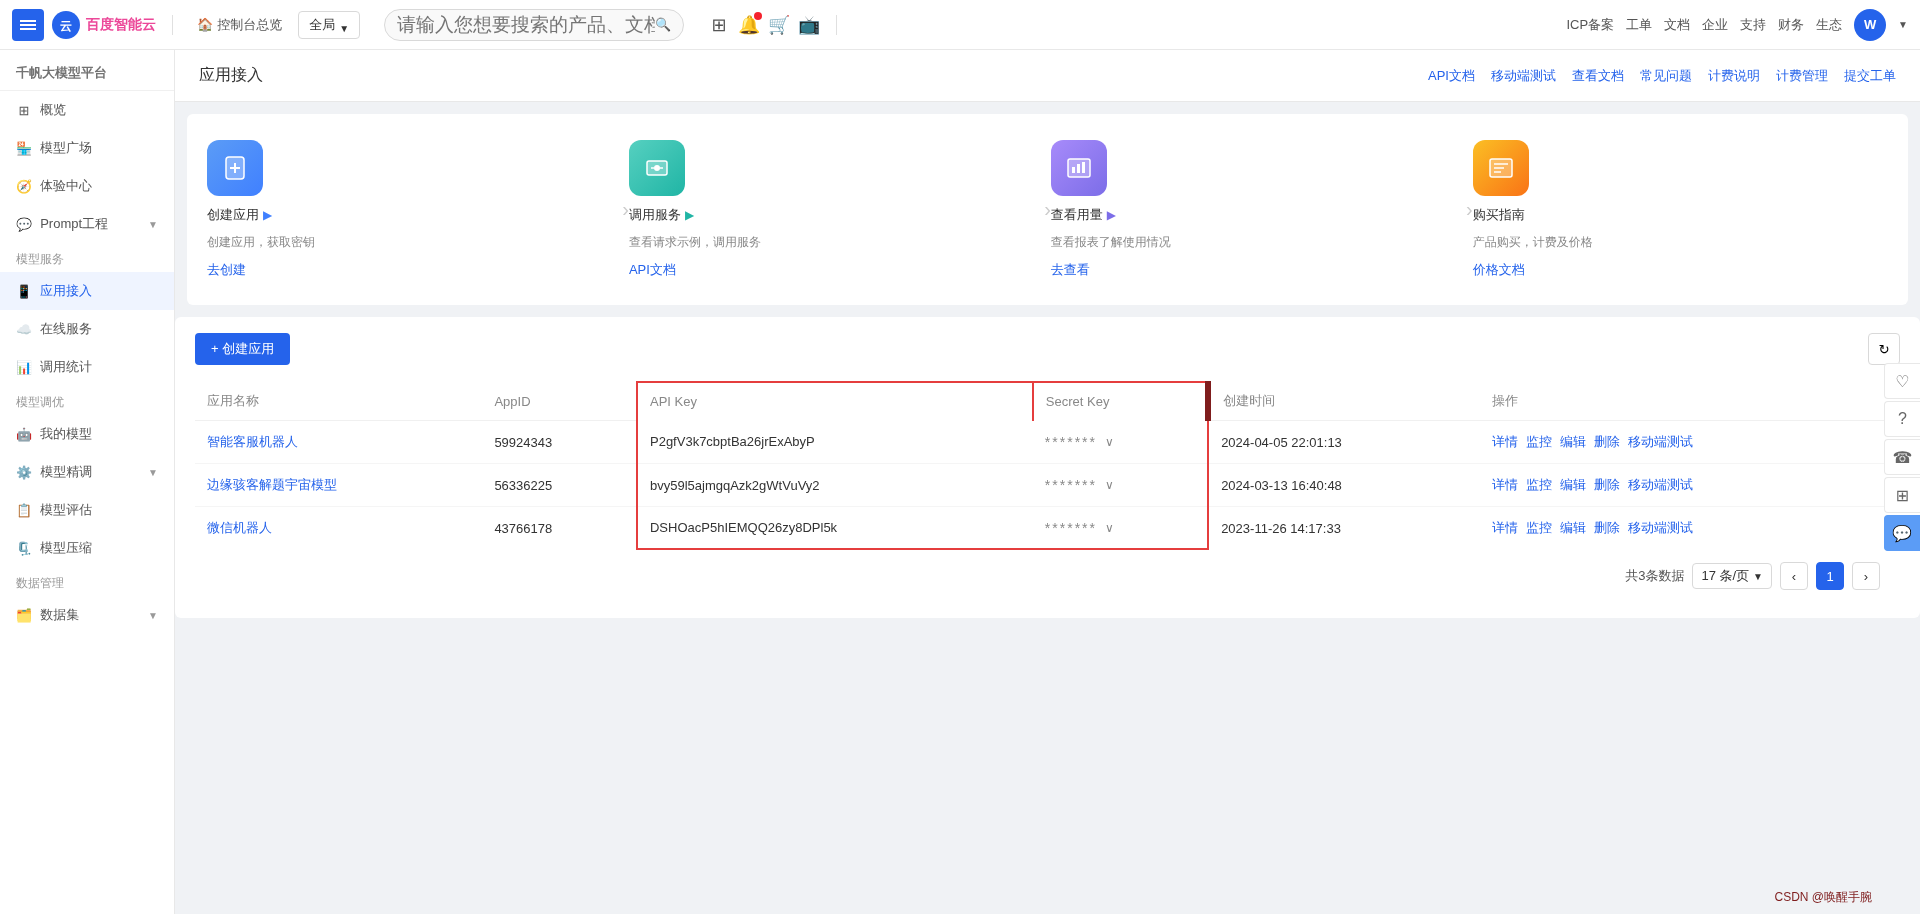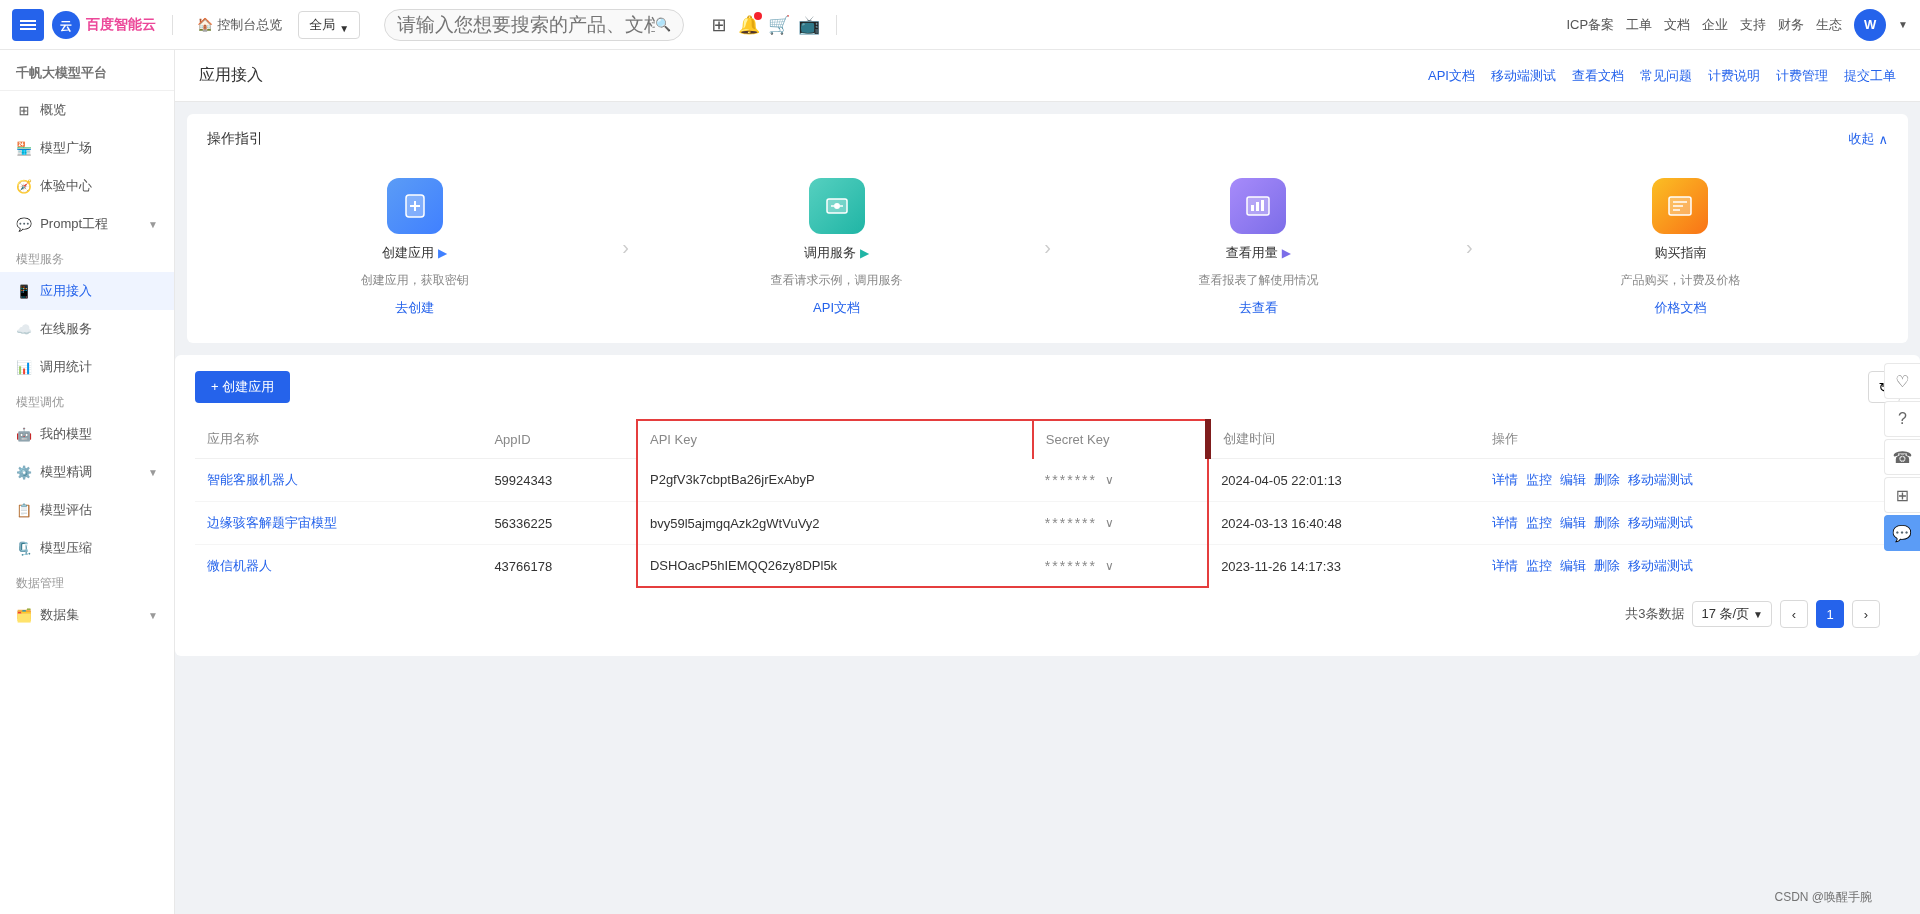--- a/index.html
+++ b/index.html
@@ -50,21 +50,21 @@
     .page-header-link { font-size: 13px; color: #2563eb; cursor: pointer; }
 
     
     .section { background: #fff; margin: 12px; border-radius: 6px; padding: 16px 20px; }
 
     
     .guide-header { display: flex; align-items: center; justify-content: space-between; margin-bottom: 20px; }
     .guide-title { font-size: 14px; font-weight: 500; color: #333; }
     .guide-collapse { display: flex; align-items: center; gap: 4px; font-size: 13px; color: #2563eb; cursor: pointer; }
     .guide-steps { display: flex; align-items: center; justify-content: space-around; padding: 10px 0; }
-    .guide-step { display: flex; flex-direction: column; align-items: center; gap: 10px; flex: 1; }
+    .guide-step { display: flex; flex-direction: column; align-items: flex-start; gap: 10px; flex: 1; }
     .guide-step-icon { width: 56px; height: 56px; border-radius: 12px; display: flex; align-items: center; justify-content: center; }
     .step-icon-blue { background: linear-gradient(135deg, #5b9cf6, #4080ff); }
     .step-icon-teal { background: linear-gradient(135deg, #56d0c0, #20b5a5); }
     .step-icon-purple { background: linear-gradient(135deg, #a78bfa, #7c6de8); }
     .step-icon-orange { background: linear-gradient(135deg, #fbbf24, #f97316); }
     .guide-step-title { font-size: 13px; color: #333; display: flex; align-items: center; gap: 4px; }
     .guide-step-desc { font-size: 12px; color: #888; }
     .guide-step-link { font-size: 13px; color: #2563eb; cursor: pointer; }
     .guide-arrow { color: #ccc; font-size: 20px; flex-shrink: 0; }
 
@@ -90,21 +90,21 @@
     .per-page { display: flex; align-items: center; gap: 4px; border: 1px solid #d9d9d9; border-radius: 4px; padding: 3px 8px; font-size: 13px; cursor: pointer; }
     .page-btn { width: 28px; height: 28px; border: 1px solid #d9d9d9; border-radius: 4px; display: flex; align-items: center; justify-content: center; cursor: pointer; background: #fff; font-size: 13px; }
     .page-btn.active { background: #2563eb; color: #fff; border-color: #2563eb; }
 
     
     .right-toolbar { position: fixed; right: 0; top: 50%; transform: translateY(-50%); display: flex; flex-direction: column; gap: 2px; z-index: 50; }
     .right-tool-btn { width: 36px; height: 36px; background: #fff; border: 1px solid #e8e8e8; border-right: none; border-radius: 4px 0 0 4px; display: flex; align-items: center; justify-content: center; cursor: pointer; color: #666; font-size: 16px; }
     .right-tool-btn.chat { background: #5b9cf6; color: #fff; border-color: #5b9cf6; }
 
     
-    .watermark { position: fixed; bottom: 8px; right: 48px; font-size: 12px; color: #737373; }
+    .watermark { position: fixed; bottom: 8px; right: 48px; font-size: 12px; color: #7f1d1d; }
   </style>
 </head>
 <body>
 
 <nav class="topnav">
   <div class="topnav-hamburger">
     <span></span>
   </div>
 
   <div class="logo">
@@ -248,27 +248,20 @@
         <span class="page-header-link">移动端测试</span>
         <span class="page-header-link">查看文档</span>
         <span class="page-header-link">常见问题</span>
         <span class="page-header-link">计费说明</span>
         <span class="page-header-link">计费管理</span>
         <span class="page-header-link">提交工单</span>
       </div>
     </div>
 
     <div class="section">
-      <div class="guide-header">
-        <span class="guide-title">操作指引</span>
-        <div class="guide-collapse">
-          <span>收起</span>
-          <span>∧</span>
-        </div>
-      </div>
 
       <div class="guide-steps">
 
         <div class="guide-step">
           <div class="guide-step-icon step-icon-blue">
             <svg width="30" height="30" viewBox="0 0 30 30" fill="none">
               <rect x="6" y="4" width="18" height="22" rx="3" fill="rgba(255,255,255,0.3)" stroke="white" stroke-width="1.5"></rect>
               <line x1="15" y1="10" x2="15" y2="20" stroke="white" stroke-width="2"></line>
               <line x1="10" y1="15" x2="20" y2="15" stroke="white" stroke-width="2"></line>
             </svg>

